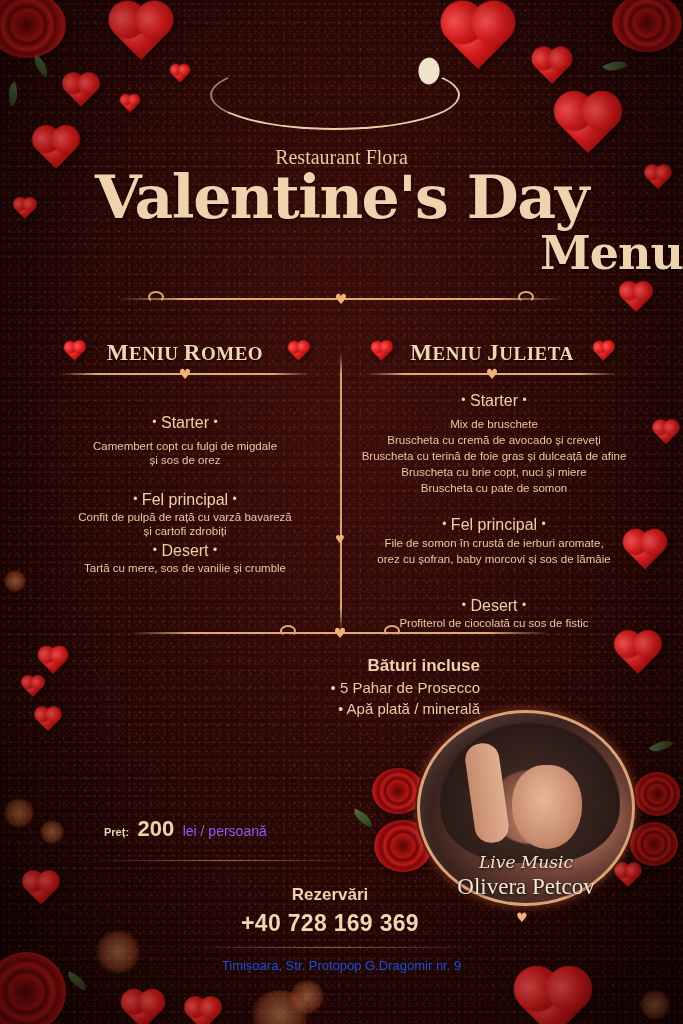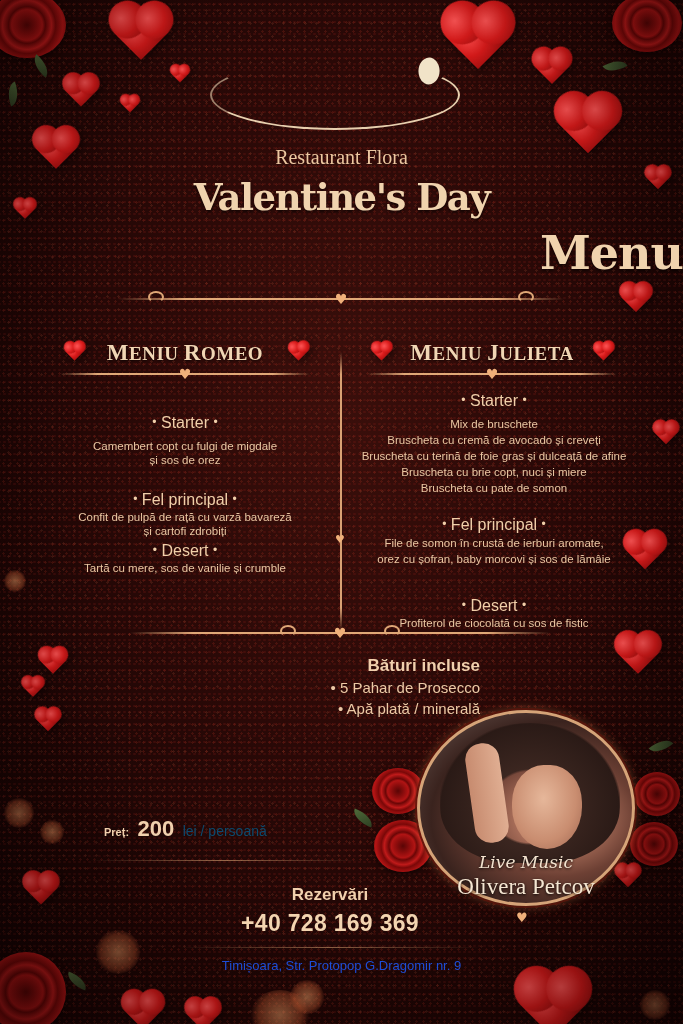--- a/index.html
+++ b/index.html
@@ -75,21 +75,21 @@
       background: #f1e3c8; border-radius: 60% 40% 60% 40%;
       transform: rotate(-20deg);
     }
 
     .subtitle {
       position: absolute; left: 0; width: 683px; top: 146px; text-align: center;
       font-family: "Liberation Serif", serif; font-size: 20px; color: #ecc7a0;
     }
     .title {
       position: absolute; left: 0; width: 683px; top: 172px; text-align: center;
-      font-family: "DejaVu Serif", serif; font-weight: bold; font-size: 37px;
+      font-family: "DejaVu Serif", serif; font-weight: bold; font-size: 60px;
       color: #f0d3ae; letter-spacing: -1.5px; line-height: 50px;
       text-shadow: 0 2px 3px rgba(0,0,0,0.6);
     }
     .title2 {
       position: absolute; left: 0; width: 683px; top: 228px; text-align: right;
       font-family: "DejaVu Serif", serif; font-weight: bold; font-size: 46px;
       color: #f0d3ae; letter-spacing: -1px; line-height: 50px;
       text-shadow: 0 2px 3px rgba(0,0,0,0.6);
     }
 
@@ -139,21 +139,21 @@
 
     .drinks { position: absolute; left: 200px; width: 280px; top: 655px; text-align: right; }
     .drinks-title { font-weight: bold; font-size: 17px; color: #f1d0ad; line-height: 22px; }
     .drinks-item { font-size: 15px; color: #ecc9a5; line-height: 21px; }
 
     .price {
       position: absolute; left: 104px; top: 816px; color: #f1d0ad;
     }
     .price .lbl { font-weight: bold; font-size: 11px; }
     .price .amt { font-weight: bold; font-size: 22px; margin-left: 4px; }
-    .price .unit { font-size: 14px; margin-left: 4px; color: #0c4a6e; }
+    .price .unit { font-size: 14px; margin-left: 4px; color: #8b5cf6; }
     .price-line {
       position: absolute; left: 90px; top: 860px; width: 270px; height: 1px;
       background: linear-gradient(90deg, transparent, rgba(224,168,119,0.6), transparent);
     }
 
     .portrait-frame {
       position: absolute; left: 417px; top: 710px; width: 218px; height: 196px;
       border-radius: 50%;
       border: 3px solid #d6a478;
       box-shadow: 0 0 0 2px rgba(90,20,10,0.8), 0 0 12px rgba(255,170,100,0.35);

